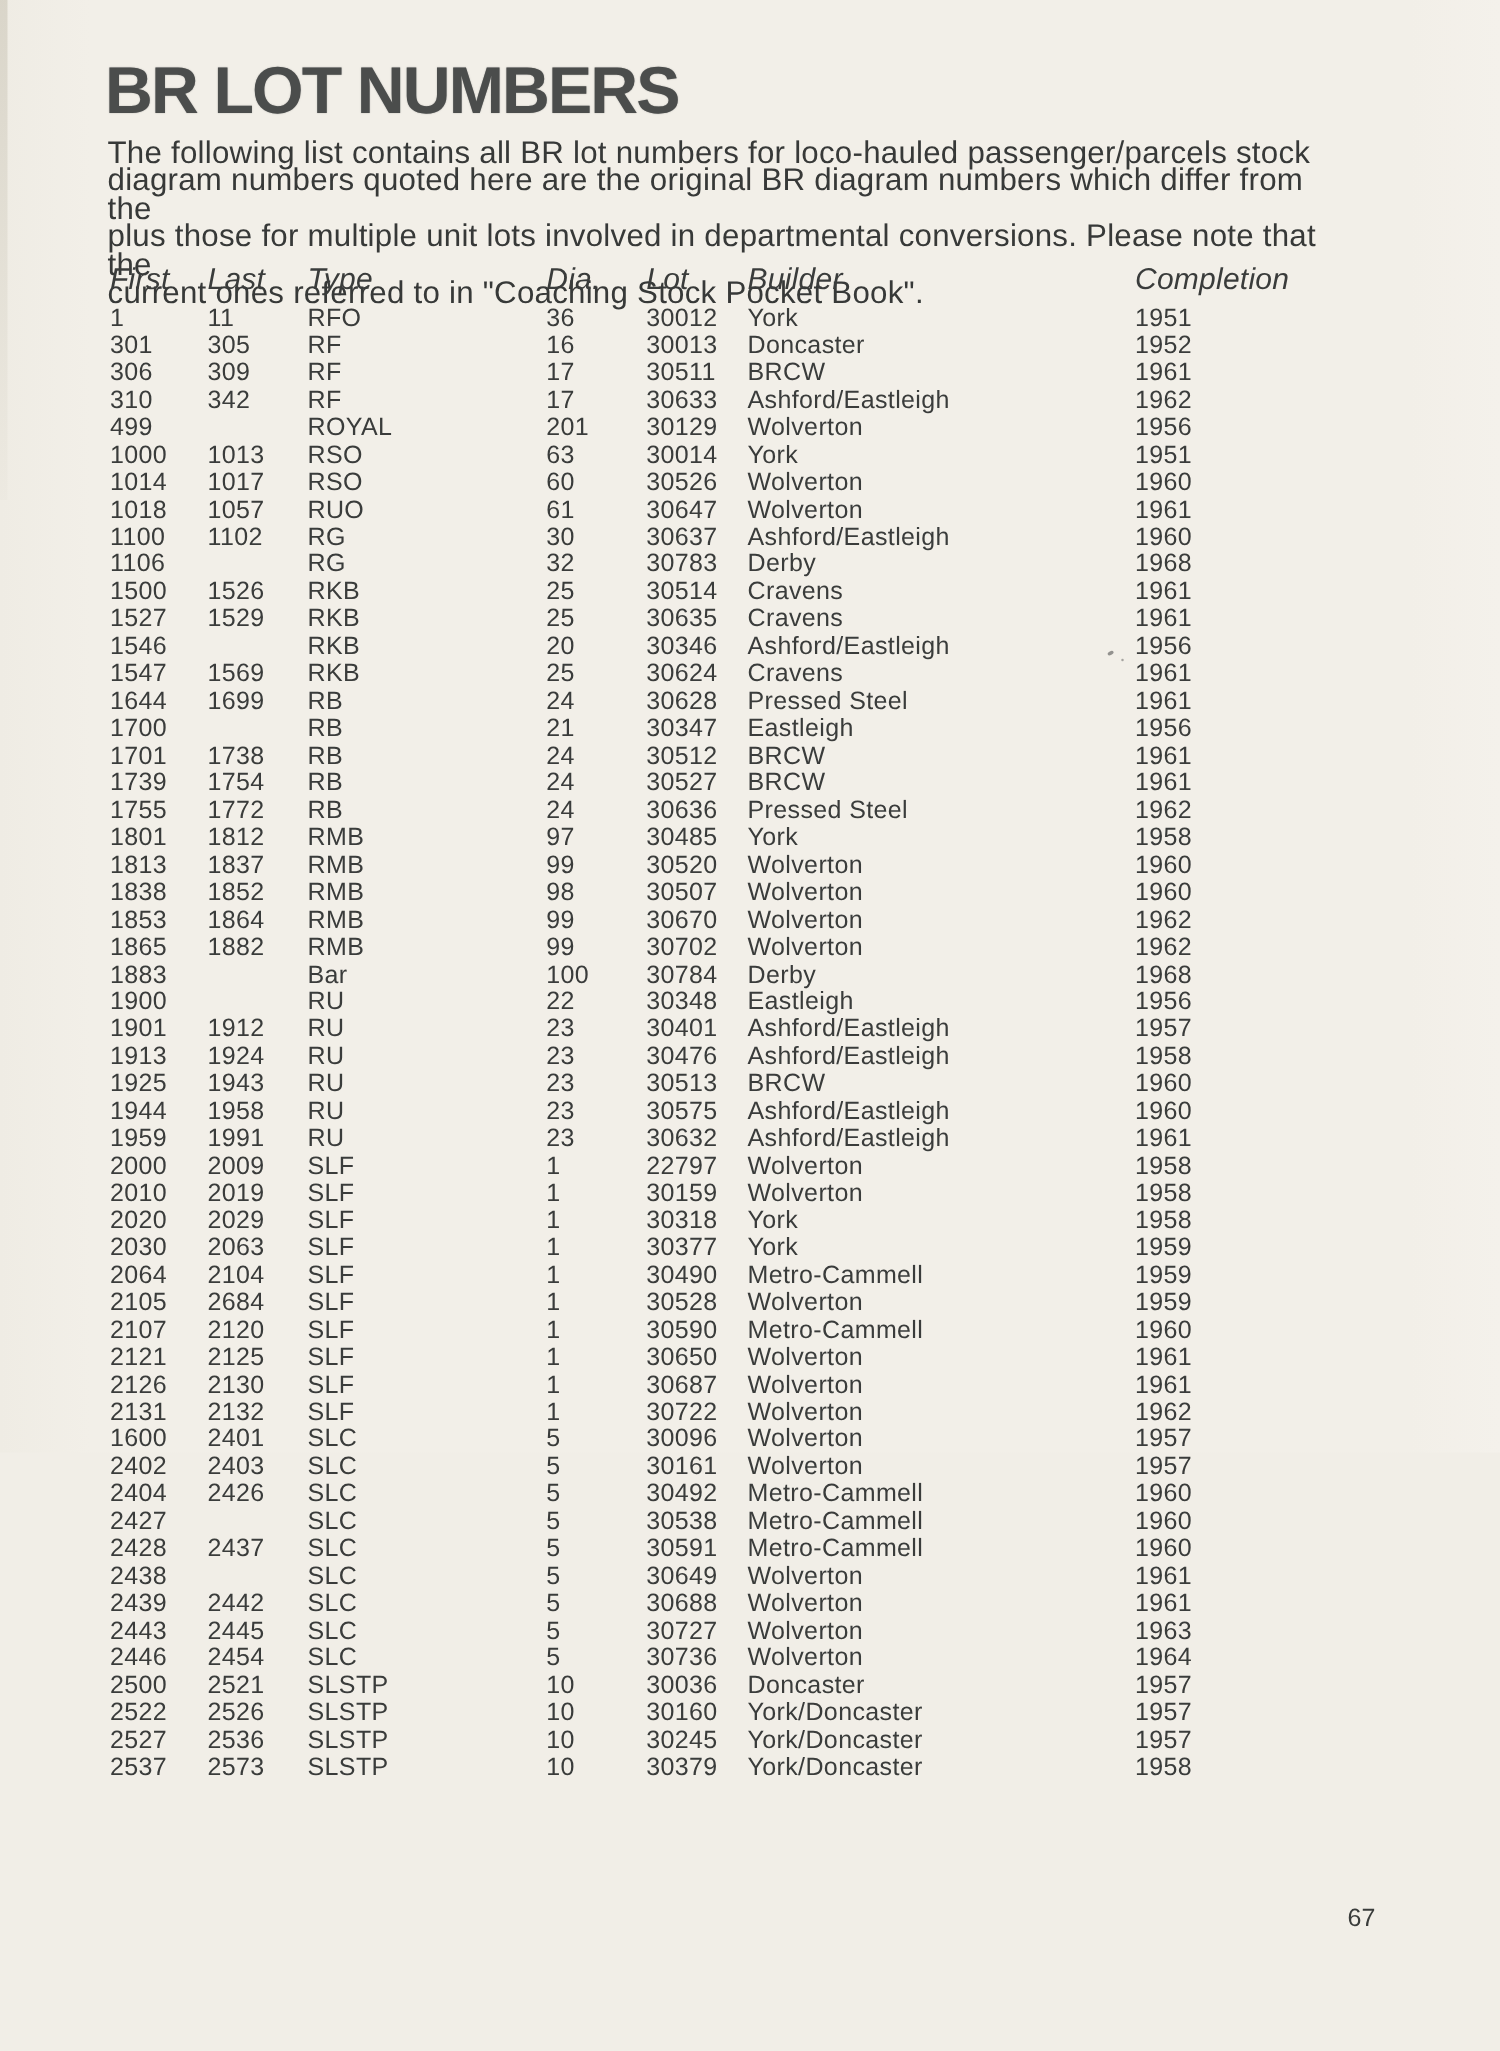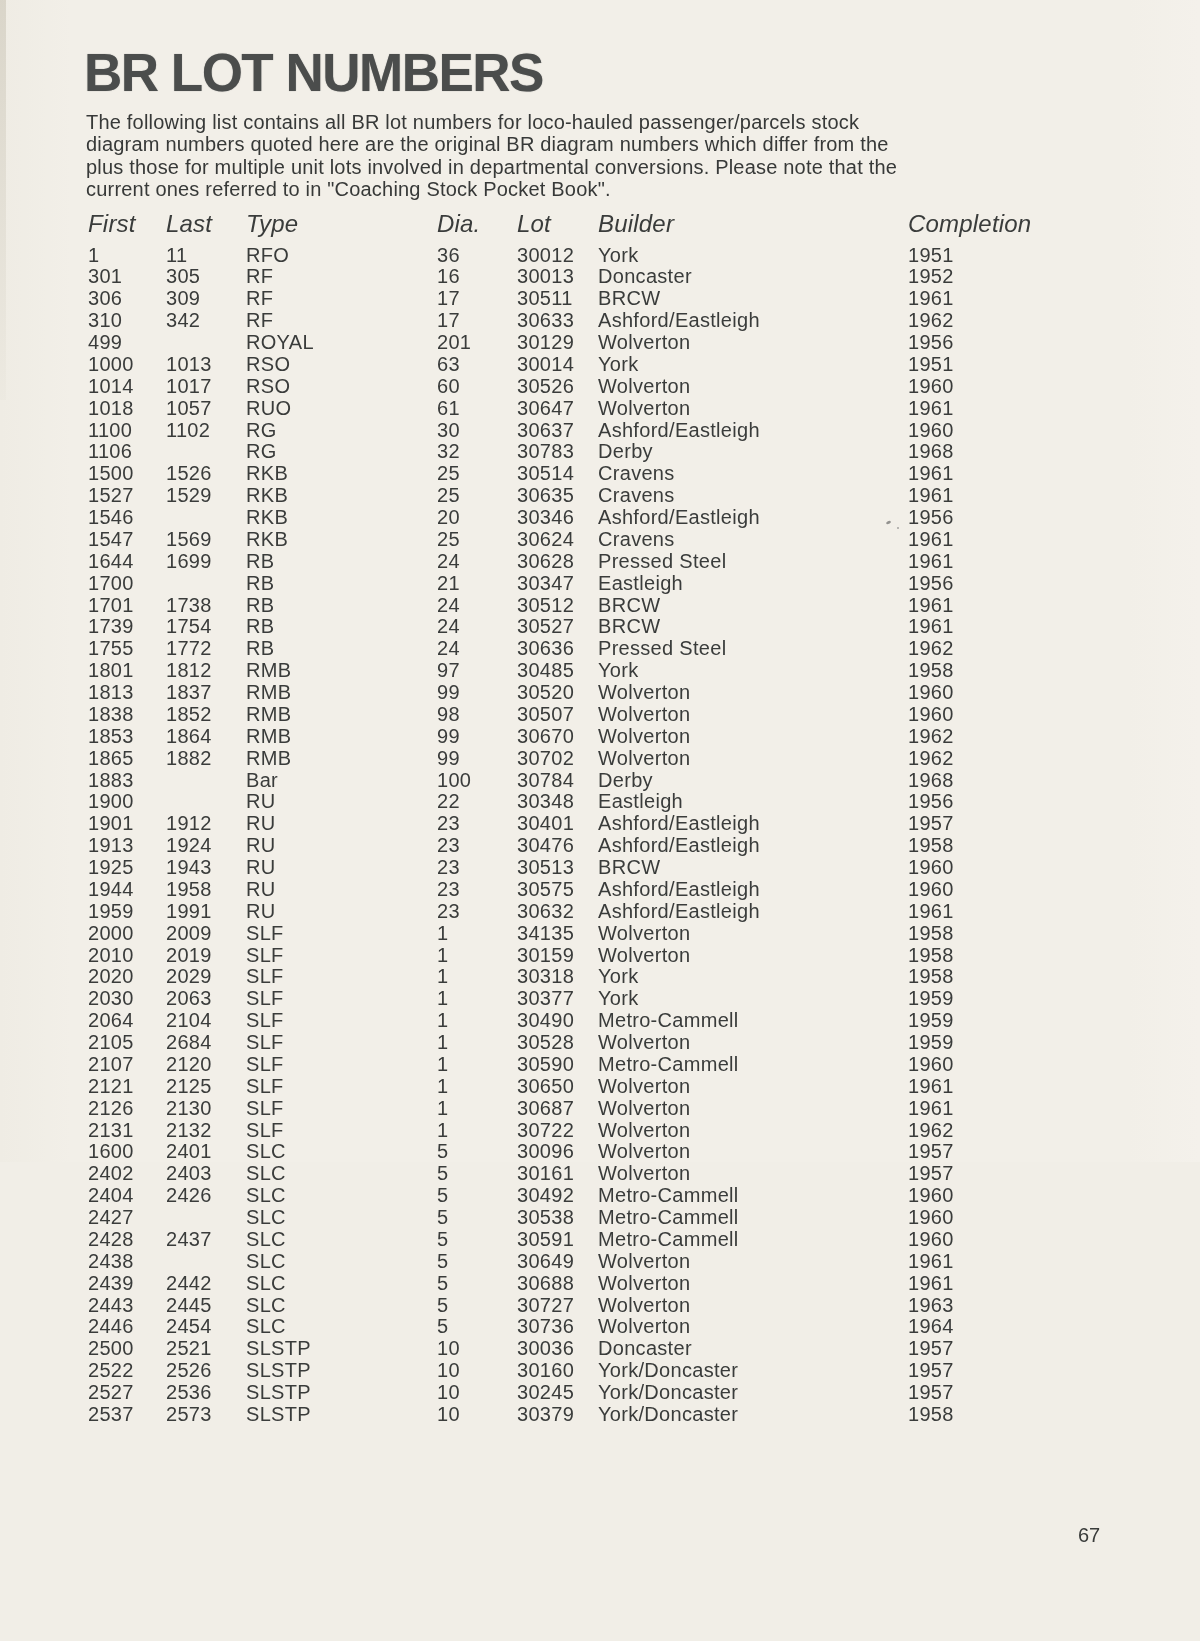--- a/index.html
+++ b/index.html
@@ -33,21 +33,21 @@
     font-weight: bold;
     letter-spacing: -1.5px;
     color: #4b4d4c;
     text-shadow: 0 0 1px rgba(75,77,76,0.55);
   }
   .intro {
     position: absolute;
     left: 86px;
     top: 111px;
     width: 980px;
-    font-size: 20px;
+    font-size: 25px;
     line-height: 22.4px;
     color: #373938;
     letter-spacing: 0.2px;
   }
   .thead, .row {
     display: grid;
     grid-template-columns: 78px 80px 191px 80px 81px 310px 204px;
   }
   .thead {
     position: absolute;
@@ -431,21 +431,21 @@
     <span class="c">30632</span>
     <span class="c">Ashford/Eastleigh</span>
     <span class="c">1961</span>
   </div>
 
   <div class="row">
     <span class="c">2000</span>
     <span class="c">2009</span>
     <span class="c">SLF</span>
     <span class="c">1</span>
-    <span class="c">34135</span>
+    <span class="c">22797</span>
     <span class="c">Wolverton</span>
     <span class="c">1958</span>
   </div>
 
   <div class="row">
     <span class="c">2010</span>
     <span class="c">2019</span>
     <span class="c">SLF</span>
     <span class="c">1</span>
     <span class="c">30159</span>

